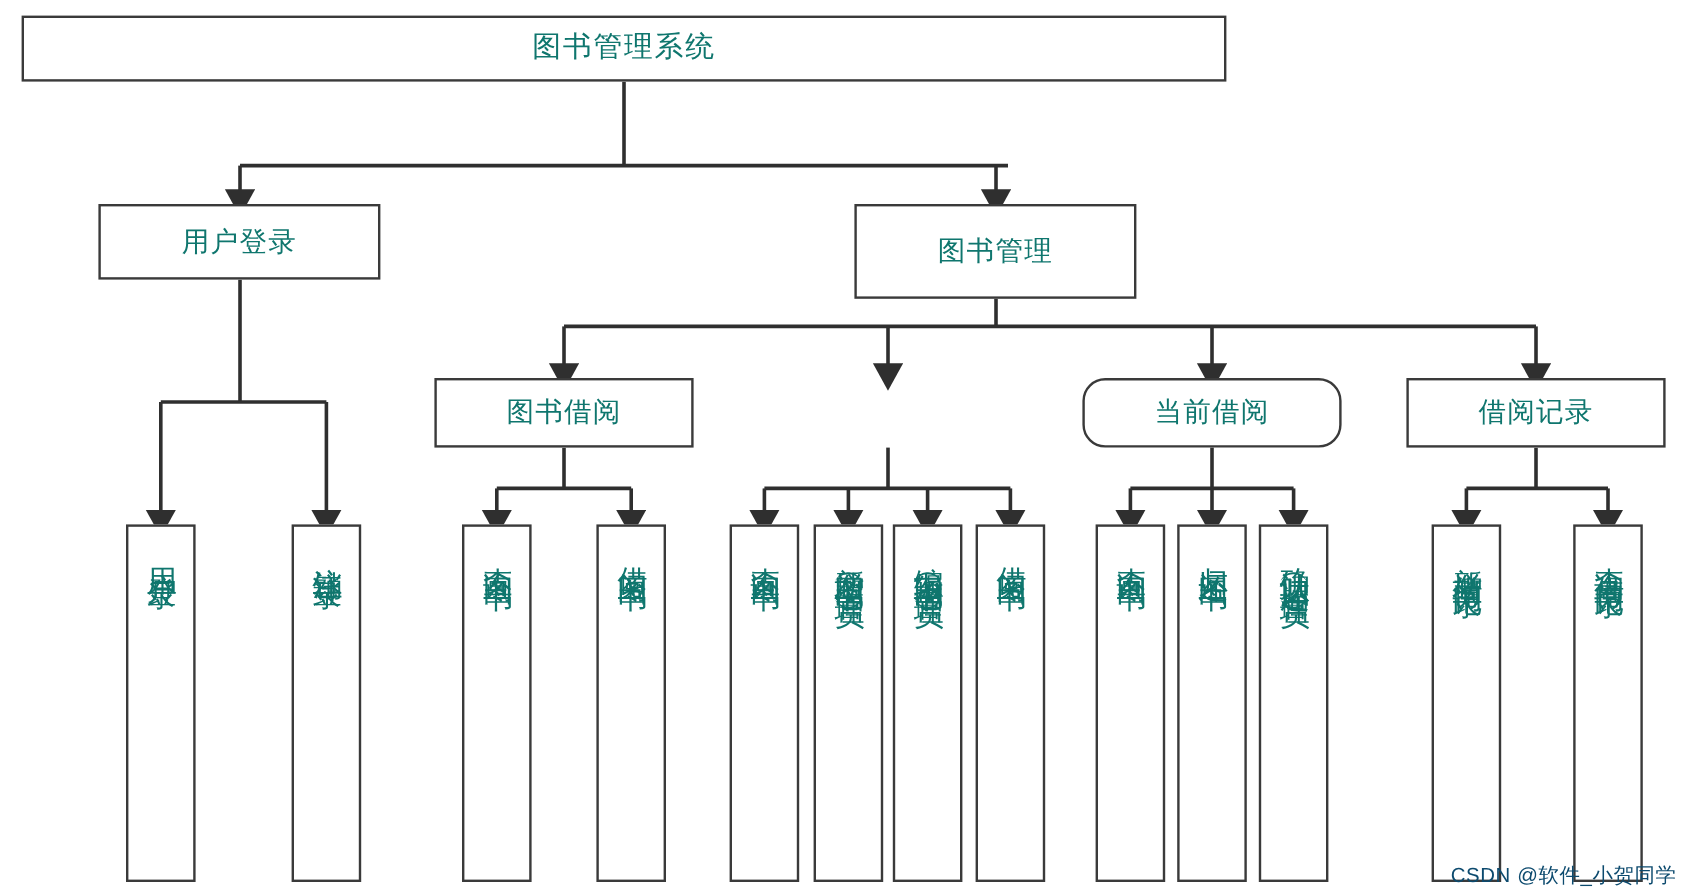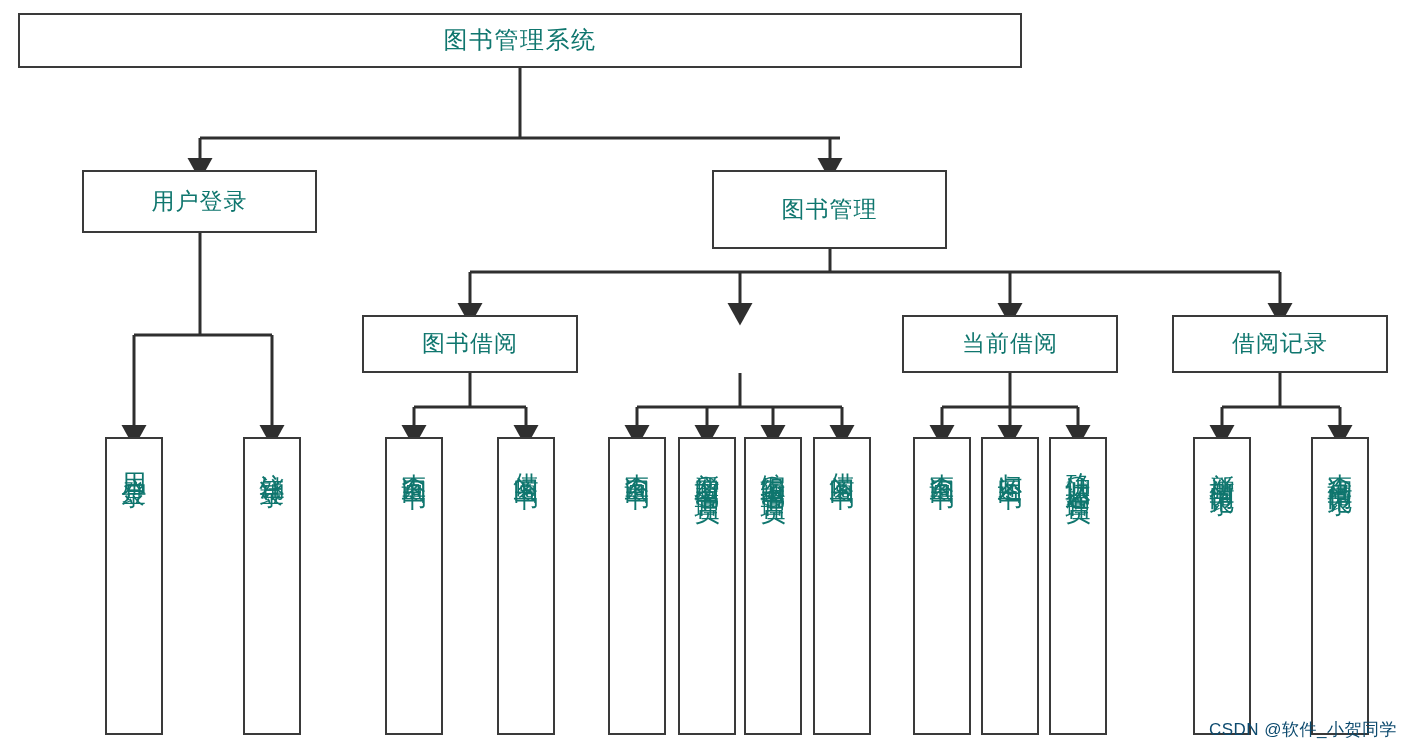--- a/index.html
+++ b/index.html
@@ -117,21 +117,21 @@
   <div class="node horiz" style="left:82px;top:170px;width:235px;height:63px;">
     <span class="lbl">用户登录</span>
   </div>
   <div class="node horiz" style="left:712px;top:170px;width:235px;height:79px;">
     <span class="lbl">图书管理</span>
   </div>
 
   <div class="node horiz" style="left:362px;top:315px;width:216px;height:58px;">
     <span class="lbl">图书借阅</span>
   </div>
-  <div class="node horiz" style="left:902px;top:315px;width:216px;height:58px;">
+  <div class="node horiz" style="left:902px;top:315px;width:216px;height:58px;border-radius:19px;">
     <span class="lbl">当前借阅</span>
   </div>
   <div class="node horiz" style="left:1172px;top:315px;width:216px;height:58px;justify-content:center;">
     <span class="lbl">借阅记录</span>
   </div>
 
   <div class="node vert" style="left:105px;top:437px;width:58px;height:298px;">
     <span class="lbl">用户登录</span>
   </div>
   <div class="node vert" style="left:243px;top:437px;width:58px;height:298px;">

